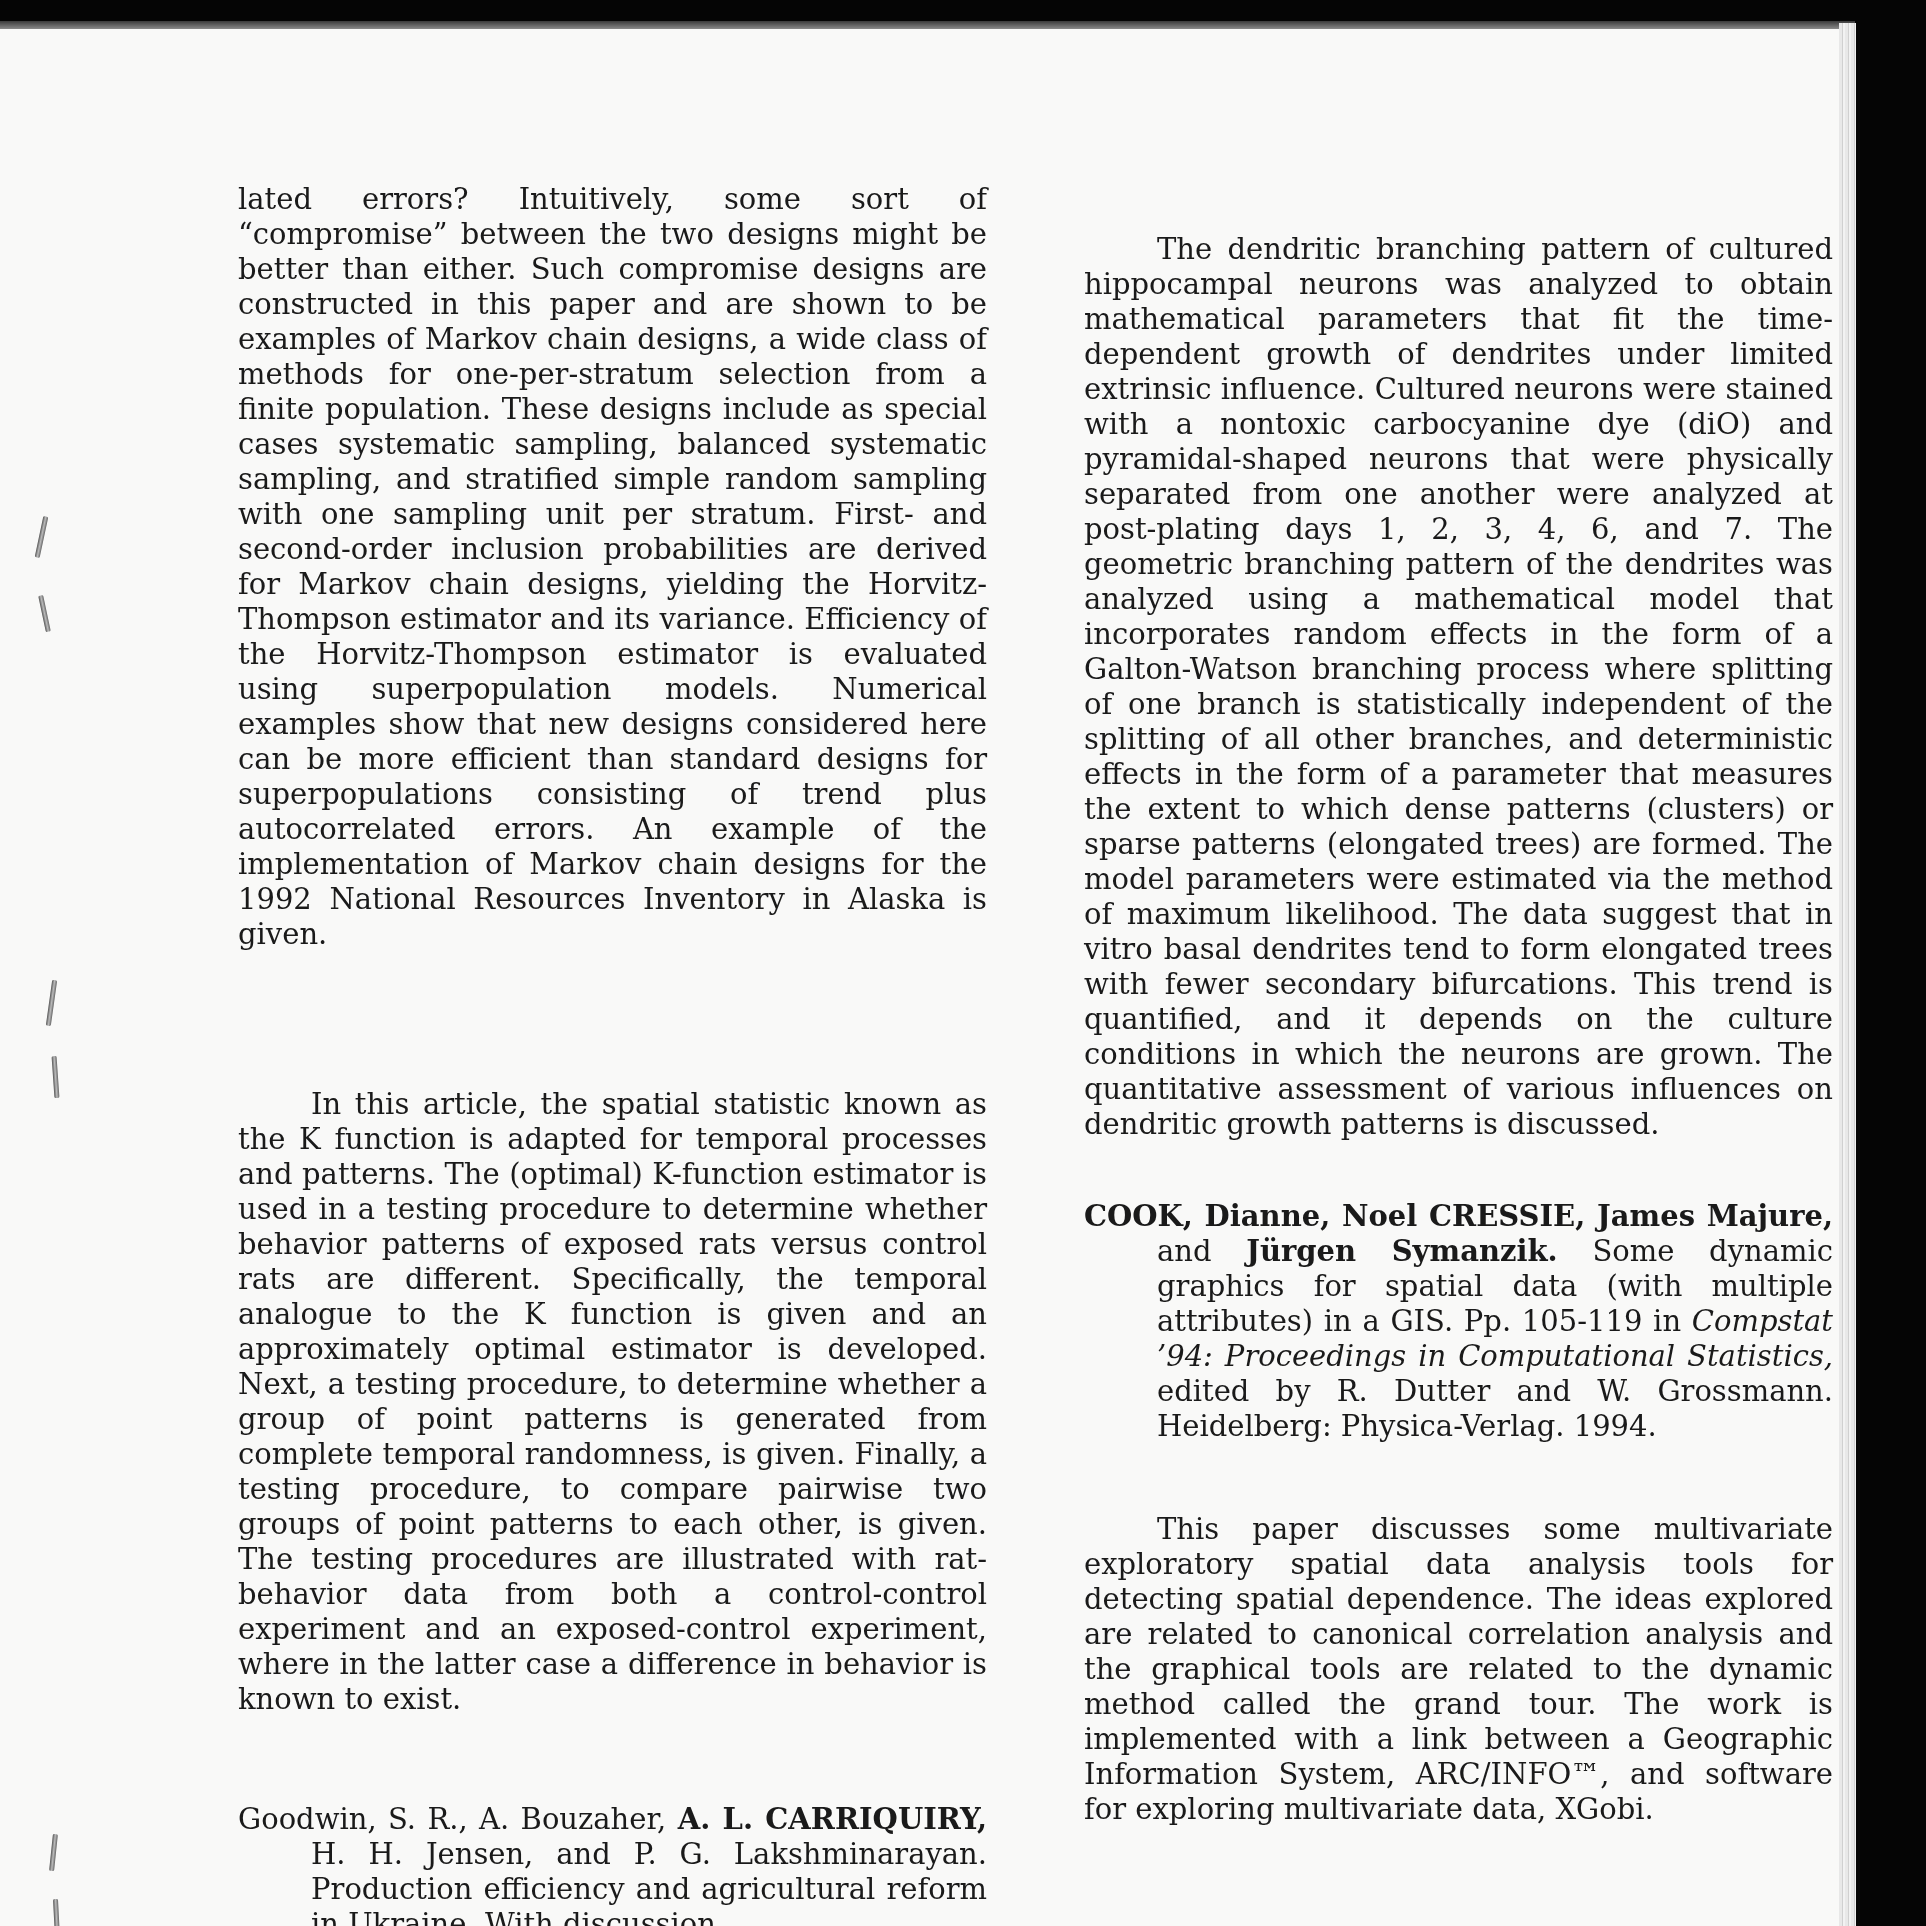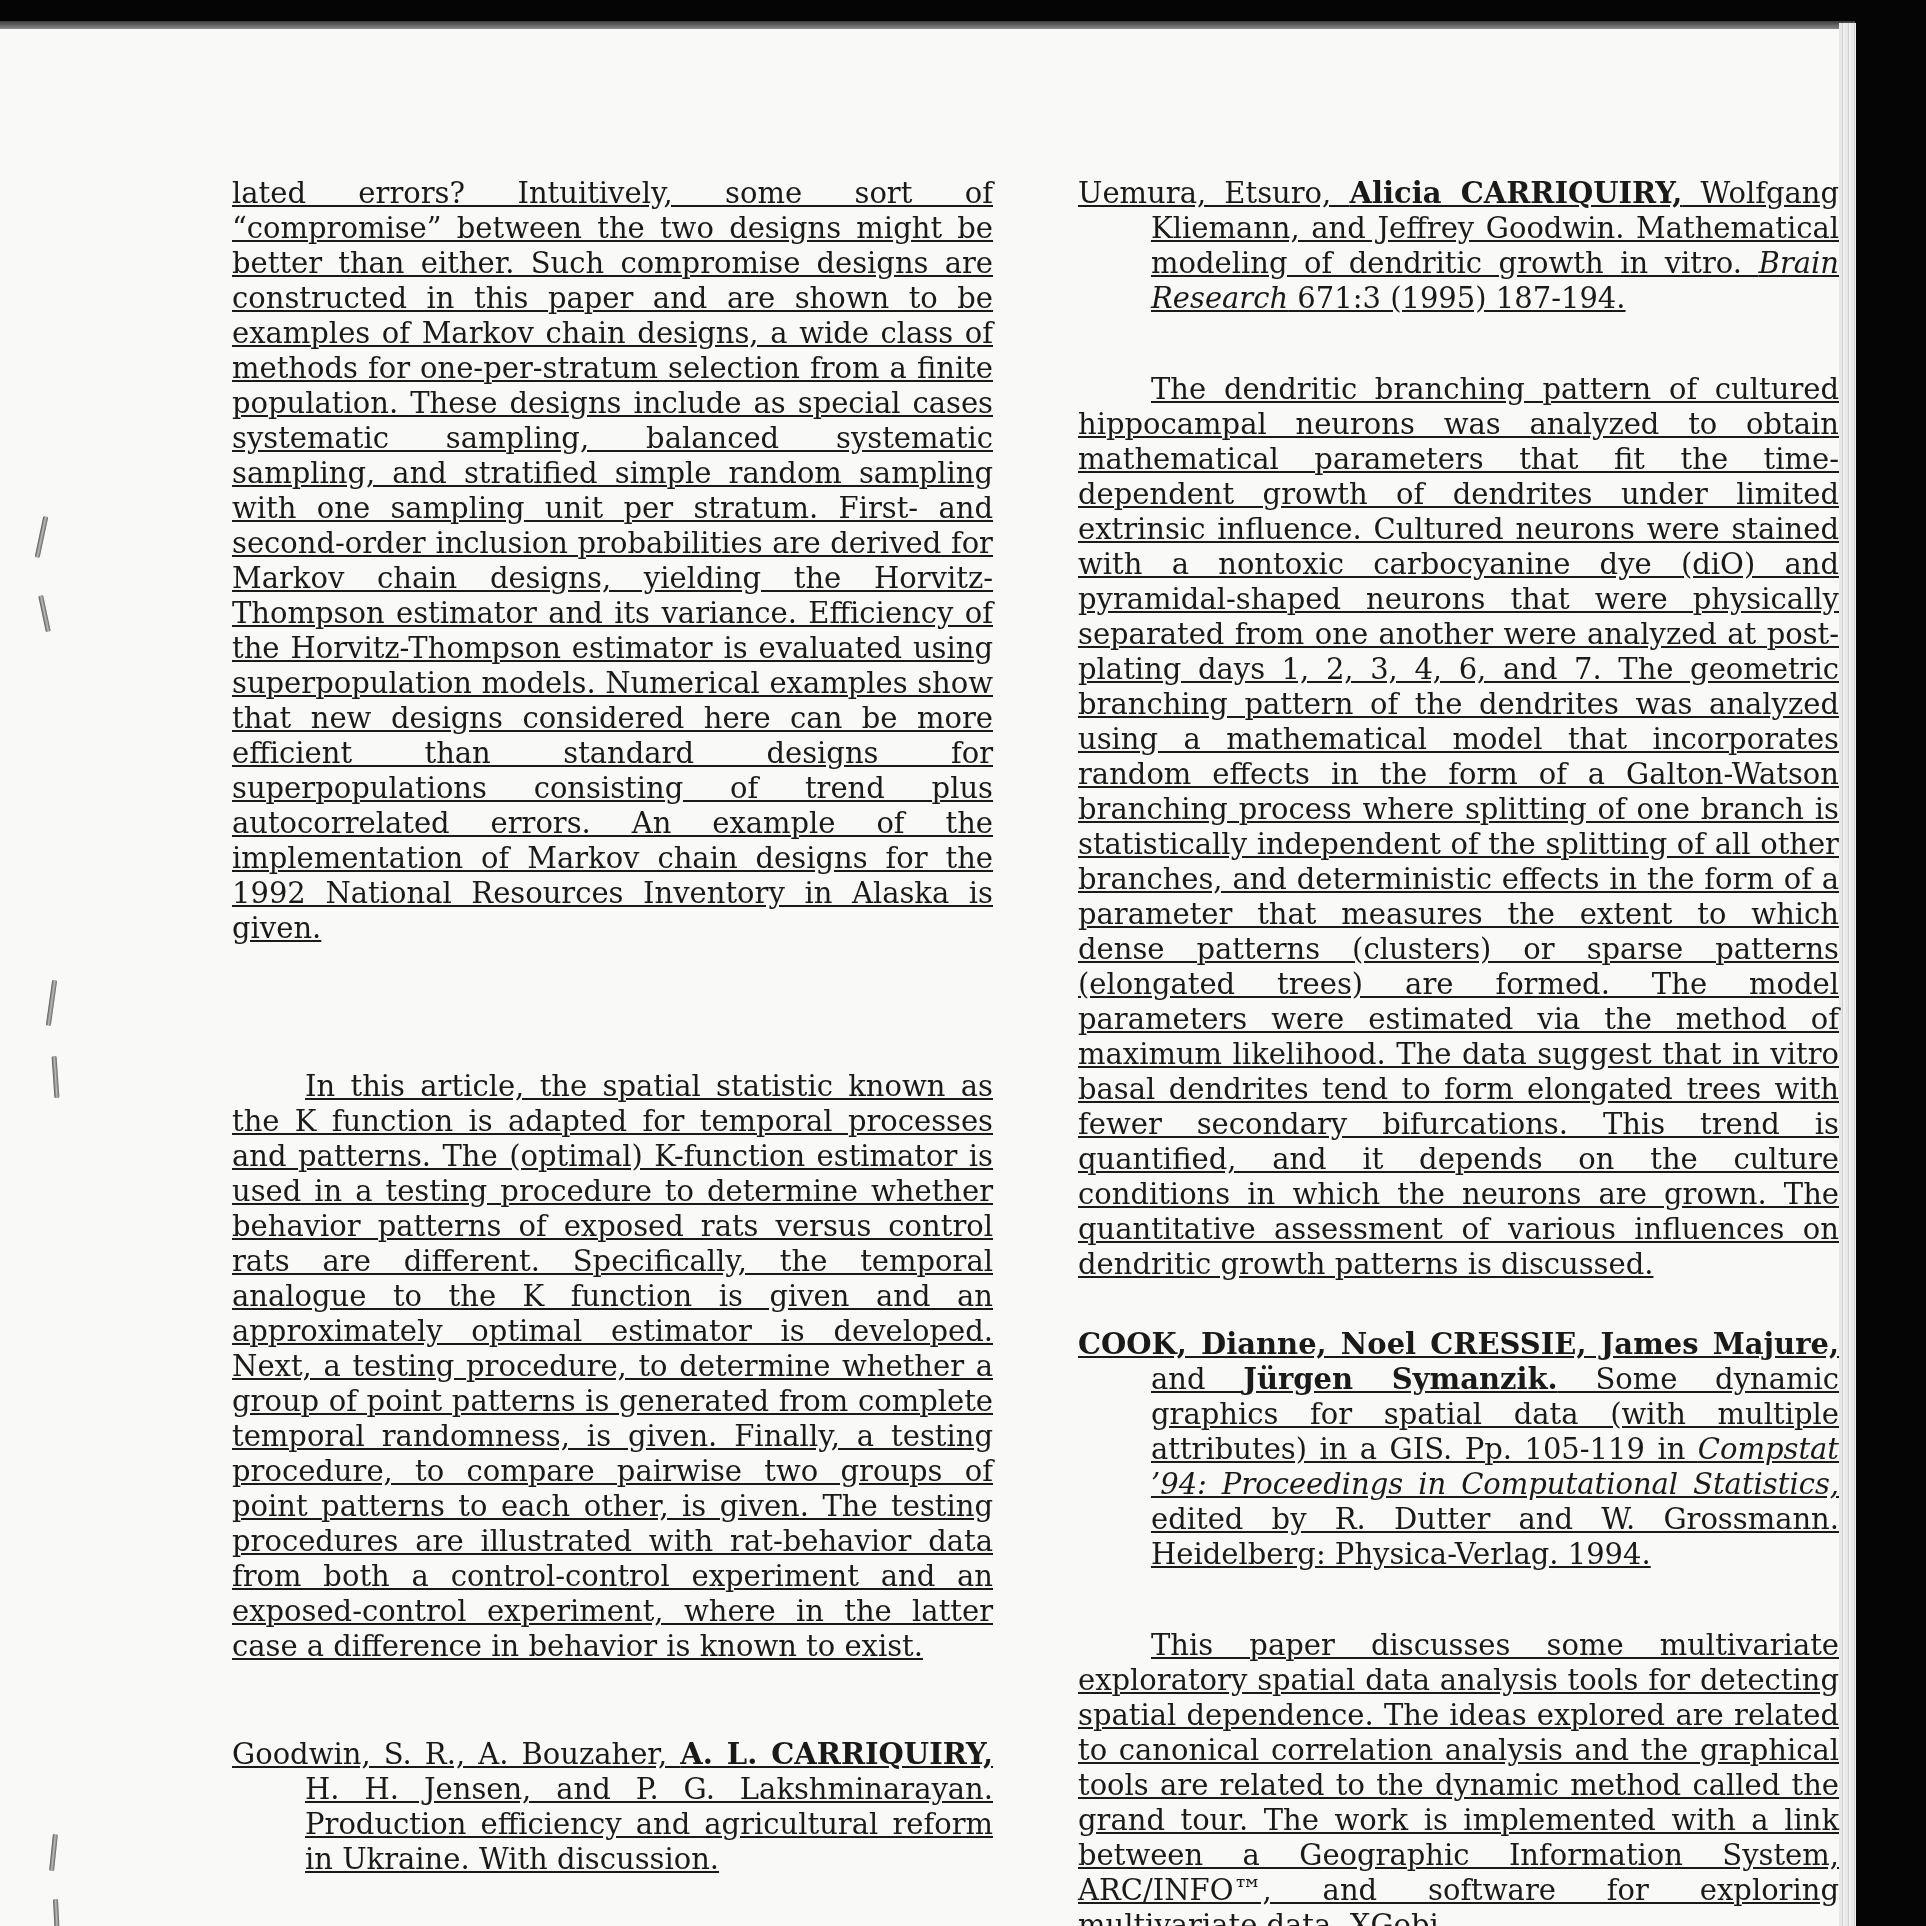--- a/index.html
+++ b/index.html
@@ -13,21 +13,21 @@
   .top-edge { position: absolute; left: 0; top: 21px; width: 1942px; height: 7.7px; background: linear-gradient(#3a3a3a, #8a8a8a); }
   .right-band { position: absolute; right: 0; top: 0; width: 110px; height: 2542px; background: #050505; }
   .right-edge { position: absolute; left: 1839px; top: 23px; width: 17.3px; height: 2519px;
     background: repeating-linear-gradient(90deg, #e8e8e8 0 3.1px, #d0d0d0 3.1px 3.9px, #f2f2f2 3.9px 6.2px); }
   .staple { position: absolute; width: 5.4px; background: linear-gradient(90deg, #555, #bbb, #666); border-radius: 1.5px; }
 
   .col { position: absolute; top: 173px; font-size: 29px; line-height: 35px; }
   .col-left { left: 229px; width: 767px; }
   .col-right { left: 1075px; width: 767px; }
 
-  .entry { margin: 3px; text-decoration: underline; }
+  .entry { margin: 9px; }
   .citation { padding-left: 73px; text-indent: -73px; text-align: justify; }
   .abstract { text-indent: 73px; text-align: justify; }
   .para { text-align: justify; }
   .b { font-weight: bold; }
   .i { font-style: italic; }
   .gap-lg { height: 67px; }
   .gap-md { height: 50px; }
 </style>
 </head>
 <body>
@@ -54,21 +54,20 @@
 
   <p class="entry abstract">In this article, the spatial statistic known as the K function is adapted for temporal processes and patterns. The (optimal) K-function estimator is used in a testing procedure to determine whether behavior patterns of exposed rats versus control rats are different. Specifically, the temporal analogue to the K function is given and an approximately optimal estimator is developed. Next, a testing procedure, to determine whether a group of point patterns is generated from complete temporal randomness, is given. Finally, a testing procedure, to compare pairwise two groups of point patterns to each other, is given. The testing procedures are illustrated with rat-behavior data from both a control-control experiment and an exposed-control experiment, where in the latter case a difference in behavior is known to exist.</p>
 
   <div class="gap-lg"></div>
 
   <p class="entry citation"><span>Goodwin, S. R., A. Bouzaher, </span><span class="b">A. L. CARRIQUIRY,</span><span> H. H. Jensen, and P. G. Lakshminarayan. Production efficiency and agricultural reform in Ukraine. With discussion. </span></p>
 
 </div>
 
 <div class="col col-right">
-  <p class="entry citation"><span>Uemura, Etsuro, </span><span class="b">Alicia CARRIQUIRY,</span><span> Wolfgang Kliemann, and Jeffrey Goodwin. Mathematical modeling of dendritic growth in vitro. </span><span class="i">Brain Research</span><span> 671:3 (1995) 187-194.</span></p>
 
   <div class="gap-md"></div>
 
   <p class="entry abstract">The dendritic branching pattern of cultured hippocampal neurons was analyzed to obtain mathematical parameters that fit the time-dependent growth of dendrites under limited extrinsic influence. Cultured neurons were stained with a nontoxic carbocyanine dye (diO) and pyramidal-shaped neurons that were physically separated from one another were analyzed at post-plating days 1, 2, 3, 4, 6, and 7. The geometric branching pattern of the dendrites was analyzed using a mathematical model that incorporates random effects in the form of a Galton-Watson branching process where splitting of one branch is statistically independent of the splitting of all other branches, and deterministic effects in the form of a parameter that measures the extent to which dense patterns (clusters) or sparse patterns (elongated trees) are formed. The model parameters were estimated via the method of maximum likelihood. The data suggest that in vitro basal dendrites tend to form elongated trees with fewer secondary bifurcations. This trend is quantified, and it depends on the culture conditions in which the neurons are grown. The quantitative assessment of various influences on dendritic growth patterns is discussed.</p>
 
   <div class="gap-md" style="height:39px"></div>
 
   <p class="entry citation"><span class="b">COOK, Dianne, Noel CRESSIE, James Majure,</span><span> and </span><span class="b">Jürgen Symanzik.</span><span> Some dynamic graphics for spatial data (with multiple attributes) in a GIS. Pp. 105-119 in </span><span class="i">Compstat ’94: Proceedings in Computational Statistics,</span><span> edited by R. Dutter and W. Grossmann. Heidelberg: Physica-Verlag. 1994.</span></p>
 
   <div class="gap-md"></div>

